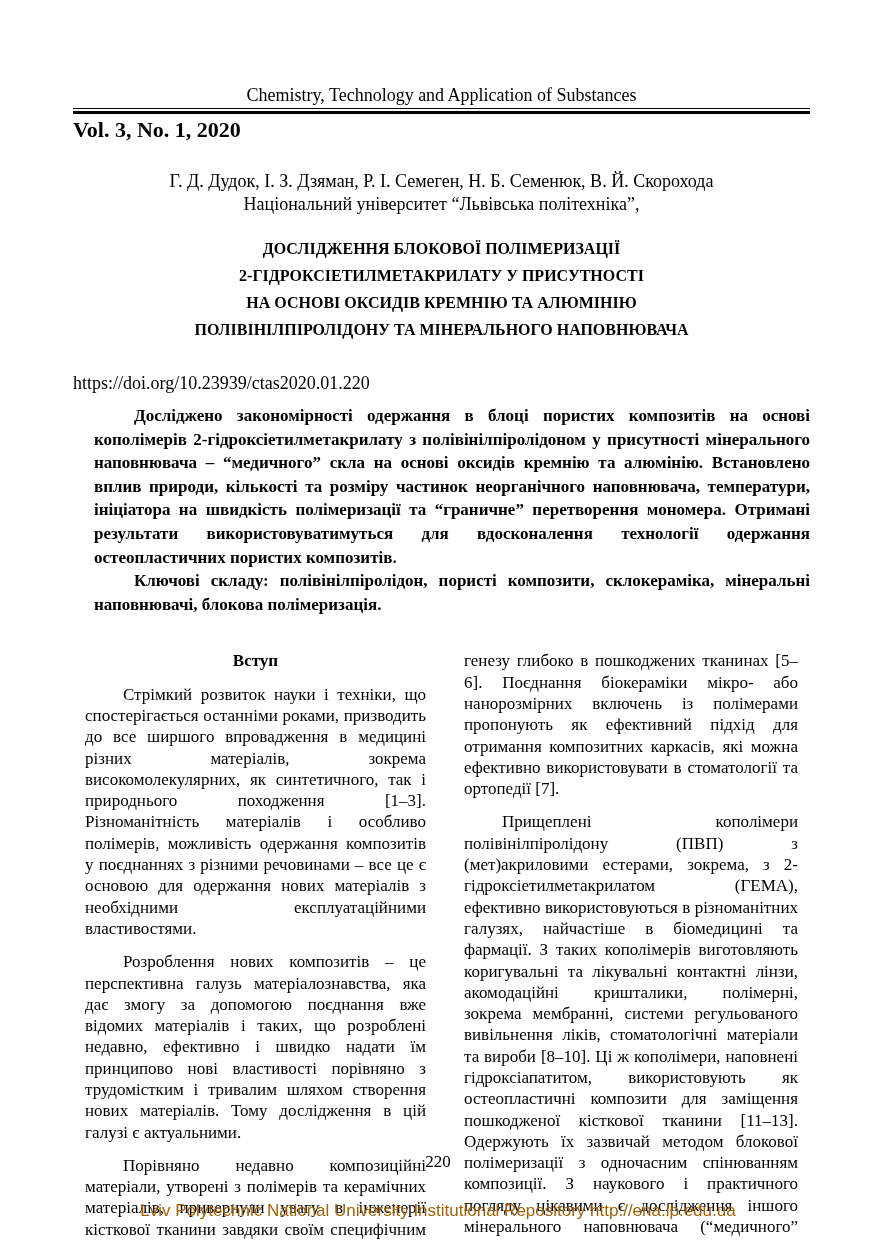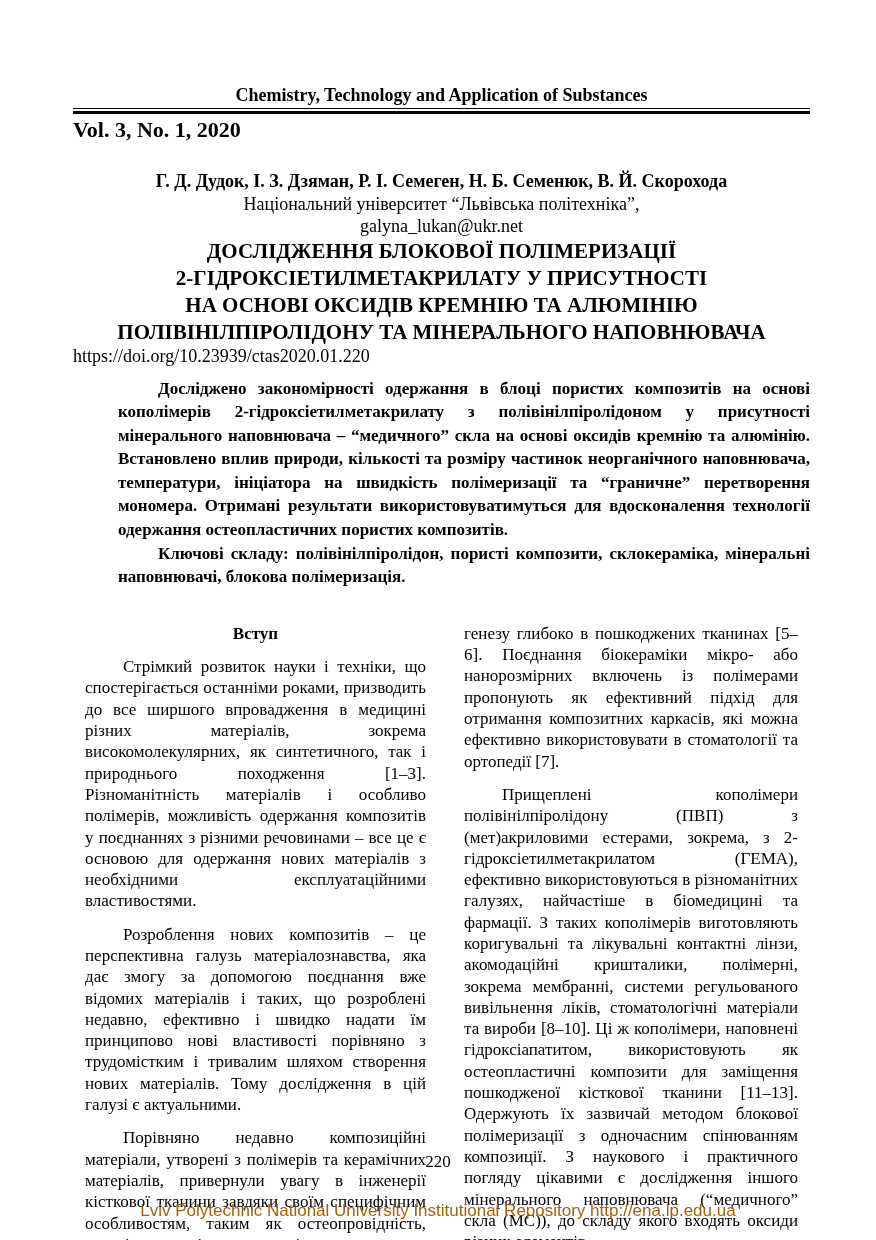--- a/index.html
+++ b/index.html
@@ -10,21 +10,21 @@
     background: #ffffff;
     font-family: "Liberation Serif", serif;
     color: #000000;
     overflow: hidden;
   }
   .content { padding: 0 66px 0 73px; }
 
   .journal-header {
     padding-top: 85px;
     text-align: center;
-    font-weight: bold;
+    font-weight: normal;
     font-size: 18px;
     line-height: 20px;
   }
   .header-rule {
     margin-top: 3px;
     height: 2px;
     border-top: 1.5px solid #000;
     border-bottom: 3.5px solid #000;
   }
   .volume-line {
@@ -33,38 +33,39 @@
     font-size: 22px;
     line-height: 22px;
   }
 
   .byline {
     margin-top: 22px;
     text-align: center;
     font-size: 18px;
     line-height: 22.5px;
   }
-  .byline .authors { font-weight: bold; margin-top: 29px; }
+  .byline .authors { font-weight: normal; margin-top: 29px; }
 
   .title-block {
-    margin-top: 0;
+    margin-top: 20px;
     text-align: center;
     font-weight: bold;
-    font-size: 21px;
+    font-size: 16px;
     line-height: 27px;
   }
 
   .doi-line {
+    margin-top: 30px;
     font-size: 18px;
     line-height: 21px;
   }
 
   .abstract-block {
     margin-top: 10px;
-    margin-left: 45px;
+    margin-left: 21px;
     font-weight: bold;
     font-size: 17px;
     line-height: 23.6px;
     text-align: justify;
   }
   .abstract-block p { margin: 0; text-indent: 40px; }
 
   .columns {
     display: flex;
     gap: 14px;
@@ -108,21 +109,20 @@
 <div class="page">
   <div class="content">
 
     <div class="journal-header">Chemistry, Technology and Application of Substances</div>
     <div class="header-rule"></div>
     <div class="volume-line">Vol. 3, No. 1, 2020</div>
 
     <div class="byline">
       <div class="authors">Г. Д. Дудок, І. З. Дзяман, Р. І. Семеген, Н. Б. Семенюк, В. Й. Скорохода</div>
       <div>Національний університет “Львівська політехніка”,</div>
-      <div>galyna_lukan@ukr.net</div>
     </div>
 
     <div class="title-block">
       <div>ДОСЛІДЖЕННЯ БЛОКОВОЇ ПОЛІМЕРИЗАЦІЇ</div>
       <div>2-ГІДРОКСІЕТИЛМЕТАКРИЛАТУ У ПРИСУТНОСТІ</div>
       <div>НА ОСНОВІ ОКСИДІВ КРЕМНІЮ ТА АЛЮМІНІЮ</div>
       <div>ПОЛІВІНІЛПІРОЛІДОНУ ТА МІНЕРАЛЬНОГО НАПОВНЮВАЧА</div>
     </div>
 
     <div class="doi-line">https://doi.org/10.23939/ctas2020.01.220</div>

